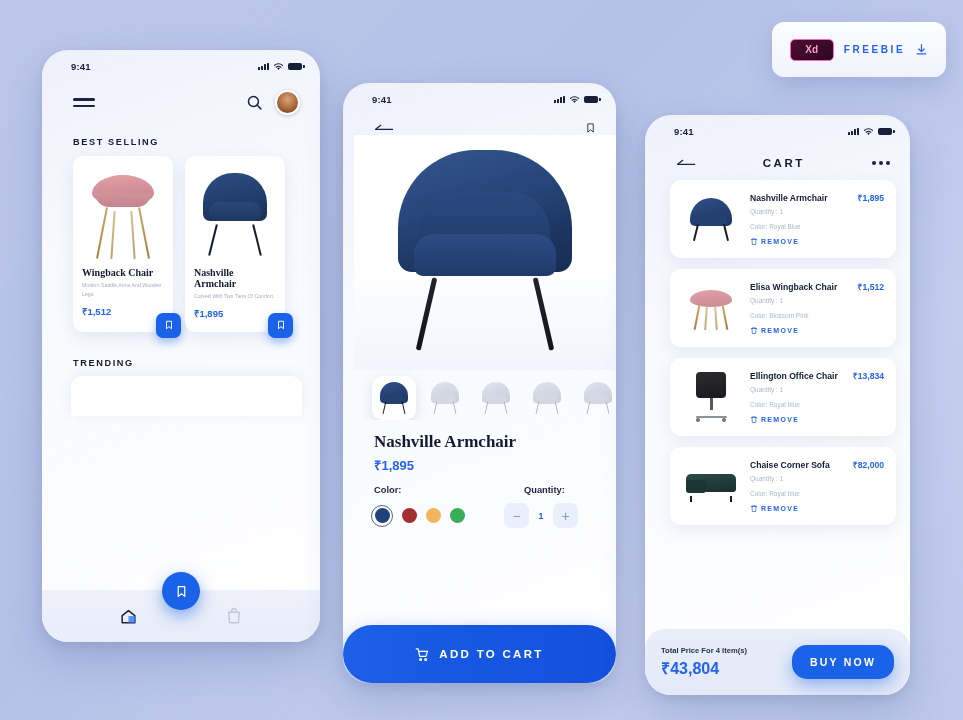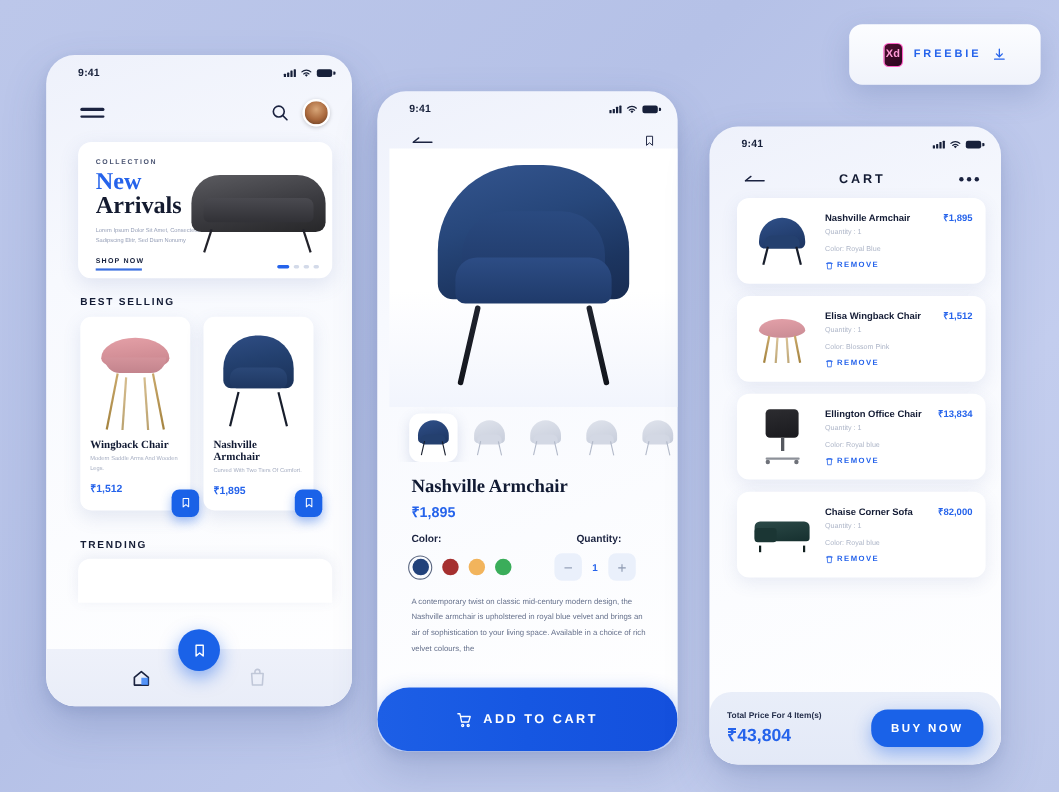--- a/index.html
+++ b/index.html
@@ -219,21 +219,21 @@
   .ct-sofa .l1{left:6px;} .ct-sofa .l2{right:6px;}
 
   
   #freebie {
     position:absolute; left:772px; top:22px; width:174px; height:55px;
     background:linear-gradient(180deg,#fcfdff,#f0f3fb); border-radius:12px;
     display:flex; align-items:center; justify-content:center; gap:10px;
     box-shadow:0 10px 26px rgba(70,90,150,.22);
   }
   .xd {
-    width:18px;height:22px;border-radius:5px;
+    width:44px;height:22px;border-radius:5px;
     background:linear-gradient(145deg,#4b0d2e 0%,#3a0a26 60%,#2b0720 100%);
     color:#ff9ad5; font-size:10px; font-weight:700; display:flex;
     align-items:center; justify-content:center;
     border:1.2px solid #ff61c7;
   }
   .fb-txt { font-size:10px; font-weight:700; letter-spacing:2.6px; color:#2563eb; }
   svg { display:block; }
 </style>
 </head>
 <body>
@@ -278,37 +278,20 @@
       <span>
         <svg width="17" height="17" viewBox="0 0 24 24" fill="none" stroke="#1b2340" stroke-width="2.1" stroke-linecap="round">
             <circle cx="10.5" cy="10.5" r="7"></circle>
             <path d="M16 16l5 5"></path>
           </svg>
       </span>
       <div class="avatar"></div>
     </div>
   </div>
 
-  <div class="banner">
-    <div class="b-collection">COLLECTION</div>
-    <div class="b-new">New</div>
-    <div class="b-arr">Arrivals</div>
-    <div class="b-sub">Lorem Ipsum Dolor Sit Amet, Consectetur Sadipscing Elitr, Sed Diam Nonumy</div>
-    <div class="b-shop">SHOP NOW</div>
-    <div class="b-ul"></div>
-    <div class="b-sofa">
-        <span class="b-leg2"></span>
-      </div>
-    <div class="dots">
-        <i class="on"></i>
-        <i></i>
-        <i></i>
-        <i></i>
-      </div>
-  </div>
 
   <div class="sec-title">BEST SELLING</div>
 
   <div class="cards">
     <div class="pcard">
       <div class="pimg">
         <div class="chair-pink">
           <span class="seat"></span>
             <span class="skirt"></span>
           <span class="l l1"></span>
@@ -475,21 +458,20 @@
       <span class="sw" style="background:#f2b45c"></span>
       <span class="sw" style="background:#3aad5a"></span>
     </div>
     <div class="qty" style="padding-top:8px">
       <div class="qbtn">−</div>
       <div class="qnum">1</div>
       <div class="qbtn">+</div>
     </div>
   </div>
 
-  <div class="p2-desc">A contemporary twist on classic mid-century modern design, the Nashville armchair is upholstered in royal blue velvet and brings an air of sophistication to your living space. Available in a choice of rich velvet colours, the</div>
 
   <div class="cta">
     <span>
       <svg width="15" height="15" viewBox="0 0 24 24" fill="none" stroke="#fff" stroke-width="1.9" stroke-linecap="round" stroke-linejoin="round">
           <path d="M2 3h3l2.5 12h10L20 7H6"></path>
           <circle cx="9" cy="20" r="1.5"></circle>
           <circle cx="17" cy="20" r="1.5"></circle>
         </svg>
     </span>
     <span class="cta-txt">ADD TO CART</span>

